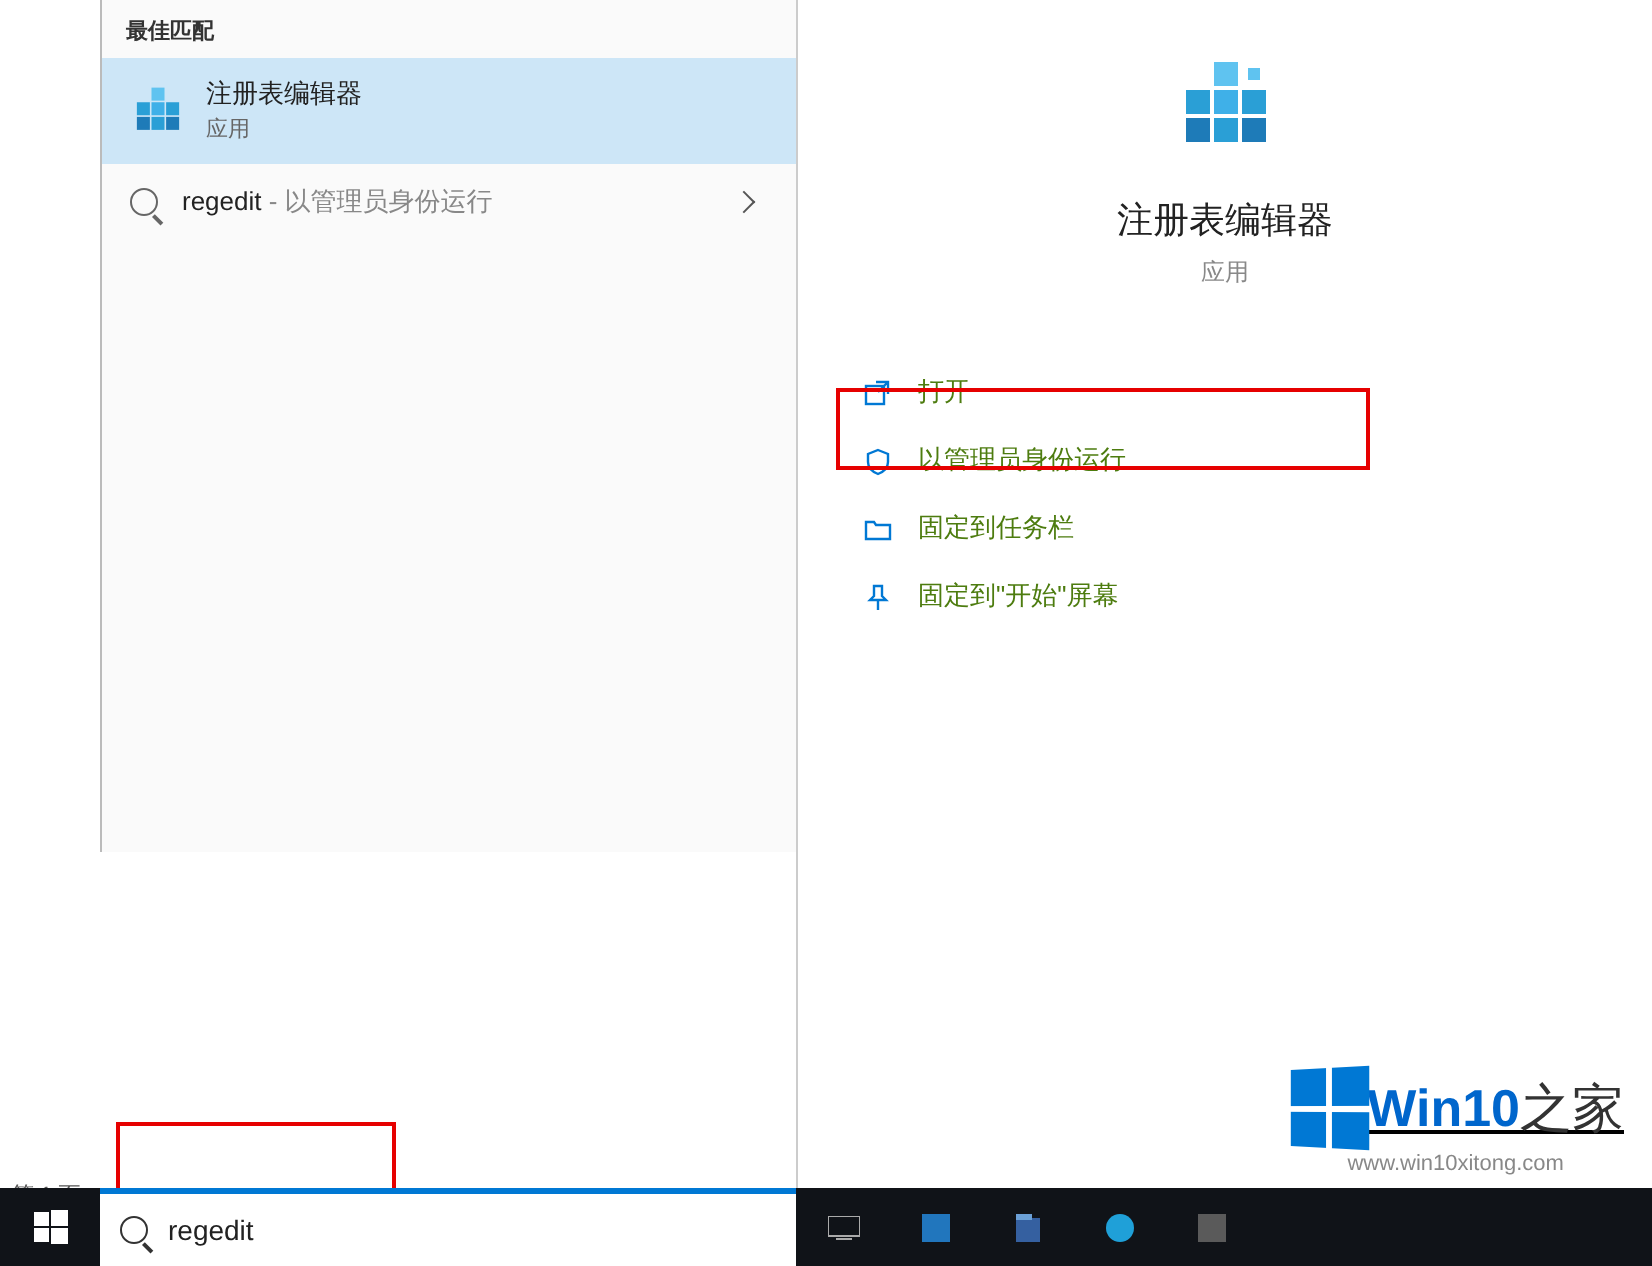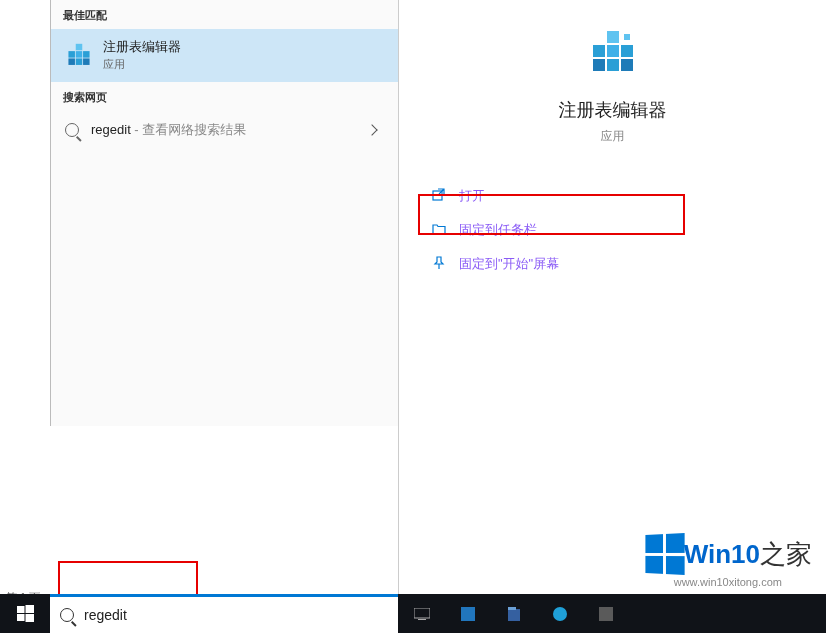--- a/index.html
+++ b/index.html
@@ -19,35 +19,35 @@
 .web-search-icon { width: 14px; height: 14px; border: 1.5px solid #666; border-radius: 50%; position: relative; margin-right: 12px; }
 .web-search-icon::after { content: ''; position: absolute; width: 6px; height: 1.5px; background: #666; bottom: -3px; right: -4px; transform: rotate(45deg); }
 .web-text { font-size: 13px; color: #222; flex: 1; }
 .web-text .sub { color: #888; }
 .chevron { width: 8px; height: 8px; border-right: 1.5px solid #555; border-top: 1.5px solid #555; transform: rotate(45deg); margin-right: 8px; }
 .detail-panel { position: absolute; left: 398px; top: 0; width: 428px; height: 594px; background: #fff; border-left: 1px solid #ccc; padding-top: 30px; text-align: center; }
 .detail-icon { width: 50px; height: 50px; margin: 0 auto; }
 .detail-title { font-size: 18px; color: #222; margin-top: 18px; }
 .detail-sub { font-size: 12px; color: #888; margin-top: 6px; }
 .actions { margin-top: 34px; text-align: left; padding-left: 32px; }
-.action { display: flex; align-items: flex-start; padding: 8px 0; font-size: 13px; color: #8b5cf6; }
+.action { display: flex; align-items: flex-end; padding: 8px 0; font-size: 13px; color: #4d7c0f; }
 .action .ic { width: 16px; height: 16px; margin-right: 12px; display: flex; align-items: center; justify-content: center; }
 .red-box-1 { position: absolute; border: 2px solid #e60000; left: 418px; top: 194px; width: 267px; height: 41px; pointer-events: none; }
 .red-box-2 { position: absolute; border: 2px solid #e60000; left: 58px; top: 561px; width: 140px; height: 47px; pointer-events: none; }
 .taskbar { position: absolute; left: 0; bottom: 0; width: 826px; height: 39px; background: #101318; display: flex; align-items: center; }
 .start-btn { width: 50px; height: 39px; display: flex; align-items: center; justify-content: center; }
 .start-btn svg { width: 17px; height: 17px; }
 .search-box { width: 348px; height: 39px; background: #fff; display: flex; align-items: center; padding: 0 10px; border-top: 3px solid #0078d4; }
 .search-box .si { width: 14px; height: 14px; border: 1.5px solid #333; border-radius: 50%; position: relative; margin-right: 10px; flex-shrink: 0; }
 .search-box .si::after { content: ''; position: absolute; width: 6px; height: 1.5px; background: #333; bottom: -3px; right: -4px; transform: rotate(45deg); }
 .search-box input { border: none; outline: none; font-size: 14px; flex: 1; background: transparent; color: #222; }
 .task-icons { display: flex; align-items: center; height: 39px; gap: 2px; margin-left: 2px; }
 .tbtn { width: 44px; height: 39px; display: flex; align-items: center; justify-content: center; }
 .watermark { position: absolute; right: 14px; bottom: 45px; text-align: right; }
-.wm-logo { display: flex; align-items: center; justify-content: flex-end; gap: 0; }
+.wm-logo { display: flex; align-items: center; justify-content: flex-end; gap: 0; text-decoration: underline; }
 .wm-text { font-size: 26px; color: #333; }
 .wm-text .b { color: #06c; font-weight: 600; }
 .wm-url { font-size: 11px; color: #888; margin-top: 2px; text-align: center; }
 .win-sq { width: 40px; height: 40px; display: grid; grid-template-columns: 1fr 1fr; grid-template-rows: 1fr 1fr; gap: 3px; transform: perspective(80px) rotateY(-12deg); }
 .win-sq div { background: #0078d4; }
 </style>
 </head>
 <body>
 
 <div class="page-label">第 1 页</div>
@@ -66,25 +66,24 @@
         <rect x="12" y="1" width="8" height="8" fill="#5fc3f0"></rect>
         <rect x="21" y="10" width="8" height="8" fill="#2a9fd6"></rect>
         <rect x="21" y="19" width="8" height="8" fill="#1e7bb8"></rect>
       </svg>
     </div>
     <div class="result-text">
       <div class="result-title">注册表编辑器</div>
       <div class="result-sub">应用</div>
     </div>
   </div>
-  <div class="section-h">搜索网页</div>
   <div class="web-row">
     <span class="web-search-icon"></span>
     <span class="web-text">
-      <span>regedit</span><span class="sub"> - 查看网络搜索结果</span>
+      <span>regedit</span><span class="sub"> - 以管理员身份运行</span>
     </span>
     <span class="chevron"></span>
   </div>
 </div>
 
 <div class="detail-panel">
   <div class="detail-icon">
     <svg viewBox="0 0 50 50">
       <rect x="5" y="15" width="12" height="12" fill="#2a9fd6"></rect>
       <rect x="5" y="29" width="12" height="12" fill="#1e7bb8"></rect>
@@ -100,20 +99,28 @@
   <div class="detail-sub">应用</div>
   <div class="actions">
     <div class="action">
       <span class="ic">
           <svg width="14" height="14" viewBox="0 0 14 14">
             <rect x="1" y="3" width="9" height="9" fill="none" stroke="#0078d4" stroke-width="1.2"></rect>
             <path d="M6 1 h6 v6 M12 1 L7 6" fill="none" stroke="#0078d4" stroke-width="1.2"></path>
           </svg>
         </span>
       <span>打开</span>
+    </div>
+    <div class="action">
+      <span class="ic">
+          <svg width="14" height="14" viewBox="0 0 14 14">
+            <path d="M7 1 L12 3 v4 c0 3 -2.5 5 -5 6 c-2.5 -1 -5 -3 -5 -6 V3 z" fill="none" stroke="#0078d4" stroke-width="1.2"></path>
+          </svg>
+        </span>
+      <span>以管理员身份运行</span>
     </div>
     <div class="action">
       <span class="ic">
           <svg width="14" height="14" viewBox="0 0 14 14">
             <path d="M1 3 h4 l1 1.5 h7 v7 H1 z" fill="none" stroke="#0078d4" stroke-width="1.2"></path>
           </svg>
         </span>
       <span>固定到任务栏</span>
     </div>
     <div class="action">

